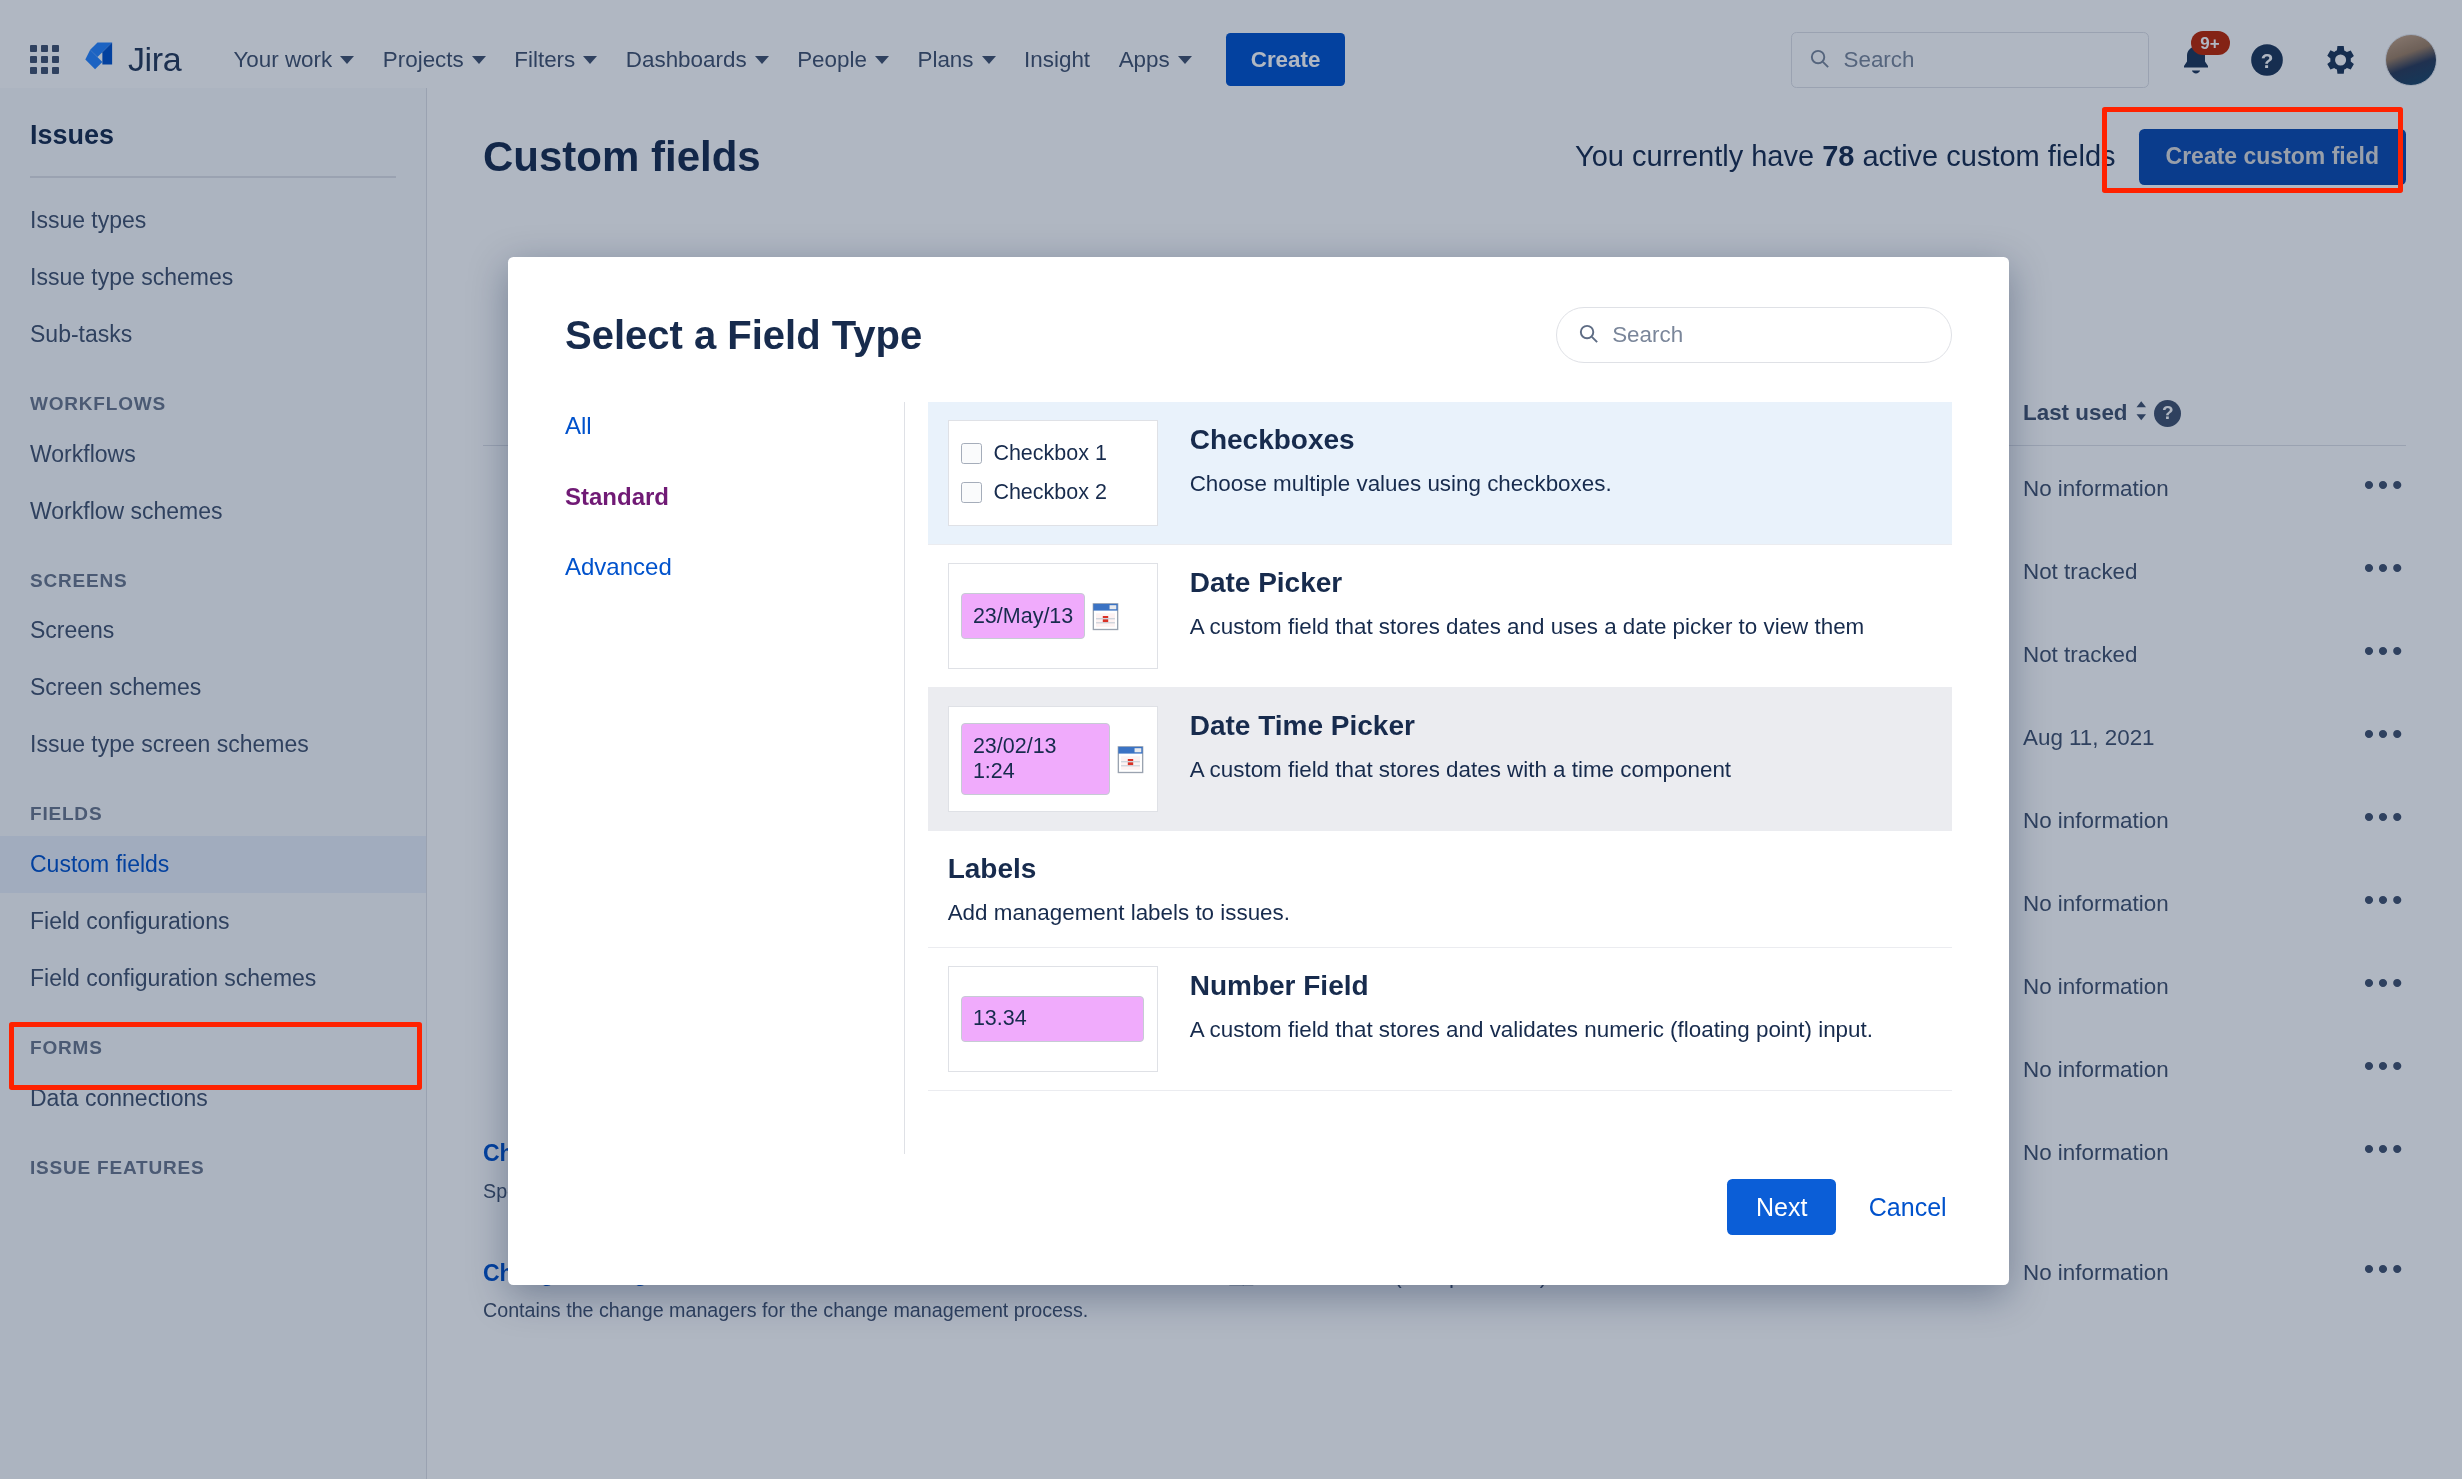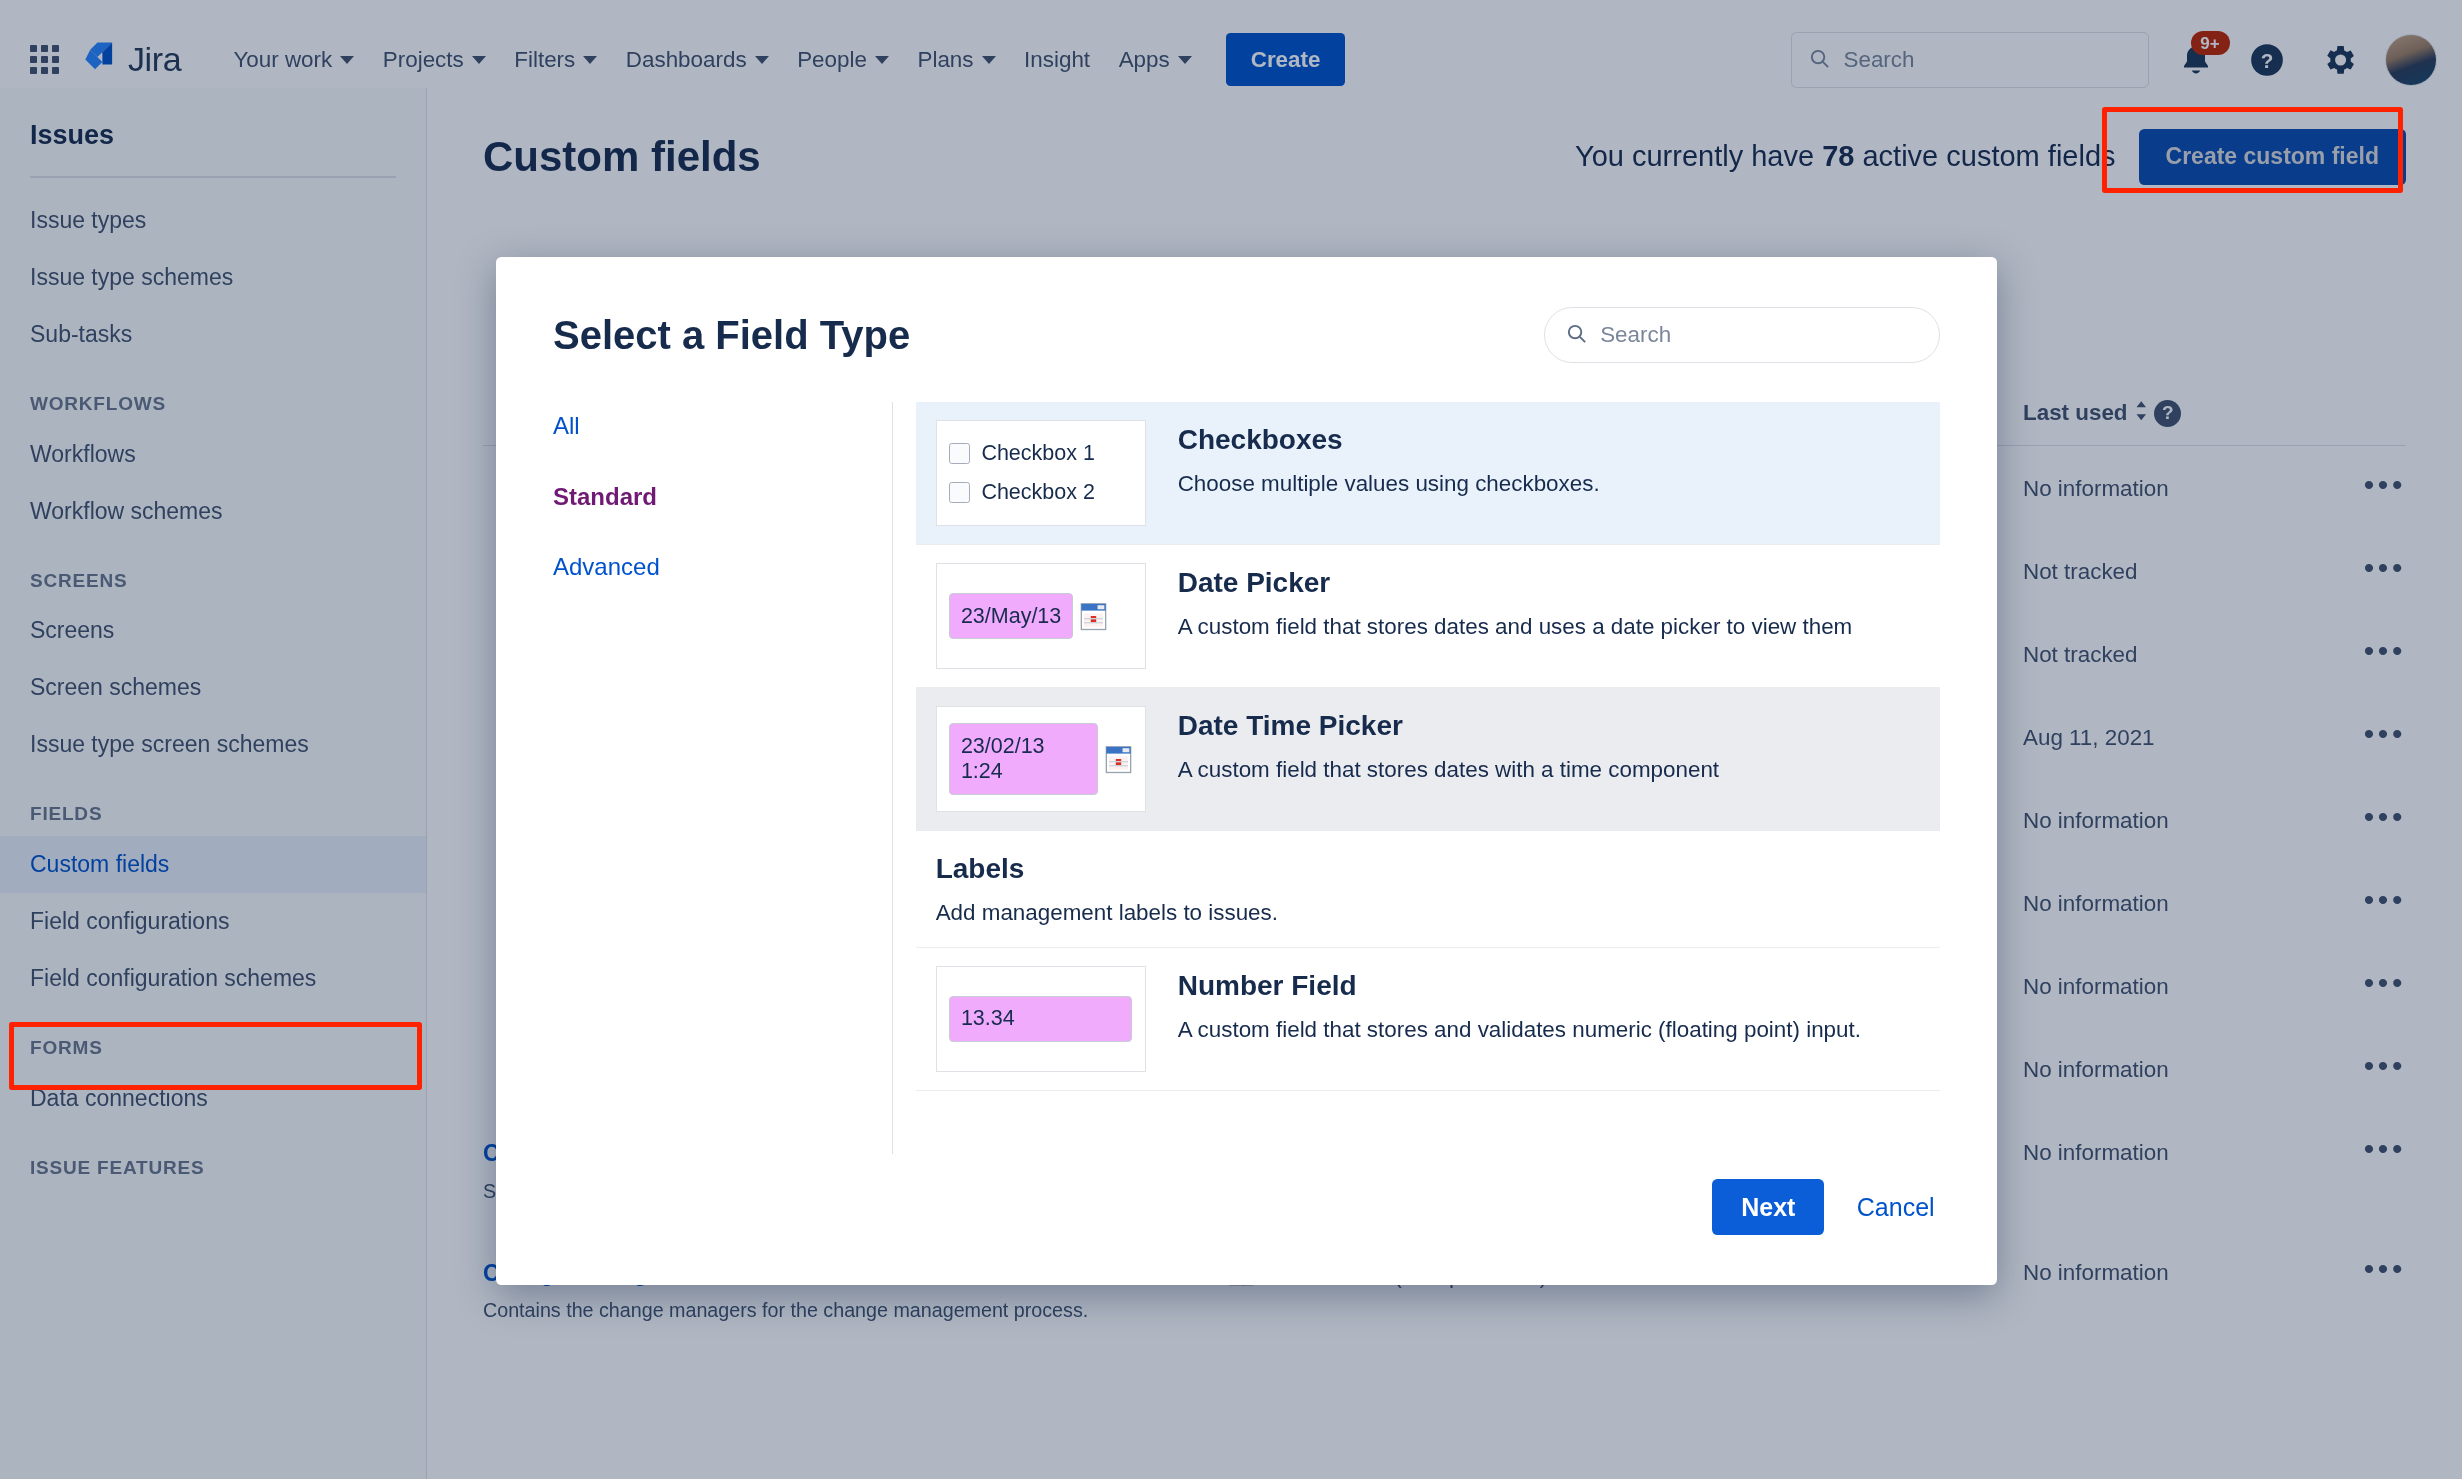--- a/index.html
+++ b/index.html
@@ -114,21 +114,21 @@
     font-size: 22.4px; color: #42526e; }
   .type-ic { width: 32px; height: 32px; flex: none; }
   .cell-ctx { width: 358px; font-size: 22.4px; color: #0052cc; cursor: pointer; font-weight:bold;}
   .cell-last { width: 322px; font-size: 22.4px; color: #42526e; }
   .cell-more { margin-left: auto; font-size: 30px; color: #42526e; letter-spacing: 3.6px;
     cursor: pointer; line-height: 0.6; }
 
   
   .modal {
     position: absolute; z-index: 70;
-    left: 496px; top: 257px; width: 1501px; height: 1028px;
+    left: 508px; top: 257px; width: 1501px; height: 1028px;
     background: #ffffff; border-radius: 5.4px;
     box-shadow: 0 10.7px 38px rgba(9,30,66,0.35);
     display: flex; flex-direction: column;
   }
   .modal-head { display: flex; align-items: center; padding: 50px 57px 0 57px; }
   .modal-title { font-size: 40px; font-weight: bold; color: #172b4d; }
   .modal-search {
     margin-left: auto; width: 396px; height: 56px; border: 1.8px solid #dfe1e6;
     border-radius: 30px; display: flex; align-items: center; gap: 12.5px;
     padding: 0 19.7px; cursor: text;
@@ -162,21 +162,21 @@
     padding: 6.3px 9.8px; }
   .pv-lozenge .lb { font-size: 19.7px; color: #0052cc; }
   .pv-lozenge .xx { font-size: 18px; color: #42526e; }
   .type-text { padding-top: 3.6px; }
   .type-name { font-size: 28px; font-weight: bold; color: #172b4d; }
   .type-desc { font-size: 22.4px; color: #172b4d; margin-top: 12.5px; line-height: 1.42;
     max-width: 788px; }
 
   .modal-foot { display: flex; align-items: center; justify-content: flex-end;
     gap: 27px; padding: 25px 57px 50px 57px; }
-  .next-btn { background: #0b5ed7; color: #fff; font-size: 25px; font-weight: bold;
+  .next-btn { background: #0b5ed7; color: #fff; font-size: 25px; font-weight: normal;
     padding: 13.4px 29px; border-radius: 5.4px; cursor: pointer; }
   .cancel-btn { font-size: 25px; color: #0052cc; cursor: pointer; padding: 13.4px 5.4px; }
 </style>
 </head>
 <body>
 
 <div id="root">
 
   <div class="page-layer">
 

